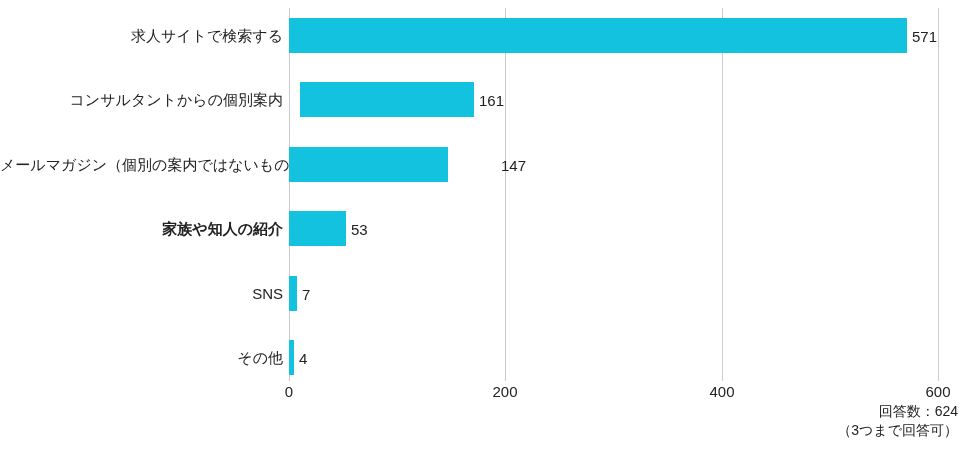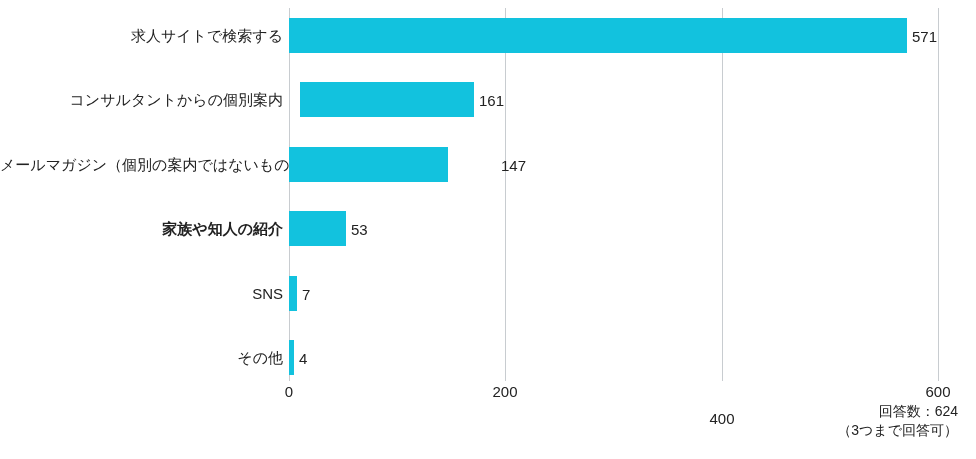--- a/index.html
+++ b/index.html
@@ -154,21 +154,21 @@
       <div class="bar-value" style="left:8px;">7</div>
     </div>
 
     <div class="row" style="top:340px; width:649px;">
       <div class="bar" style="width:5px;"></div>
       <div class="bar-value" style="left:5px;">4</div>
     </div>
 
     <div class="xtick" style="left:0px;">0</div>
     <div class="xtick" style="left:216px;">200</div>
-    <div class="xtick" style="left:433px;margin-top:27px;">400</div>
+    <div class="xtick" style="left:433px;">400</div>
     <div class="xtick" style="left:649px;">600</div>
   </div>
 
   <div class="footnote">
     <div>回答数：624</div>
     <div>（3つまで回答可）</div>
   </div>
 
 </div>
 

